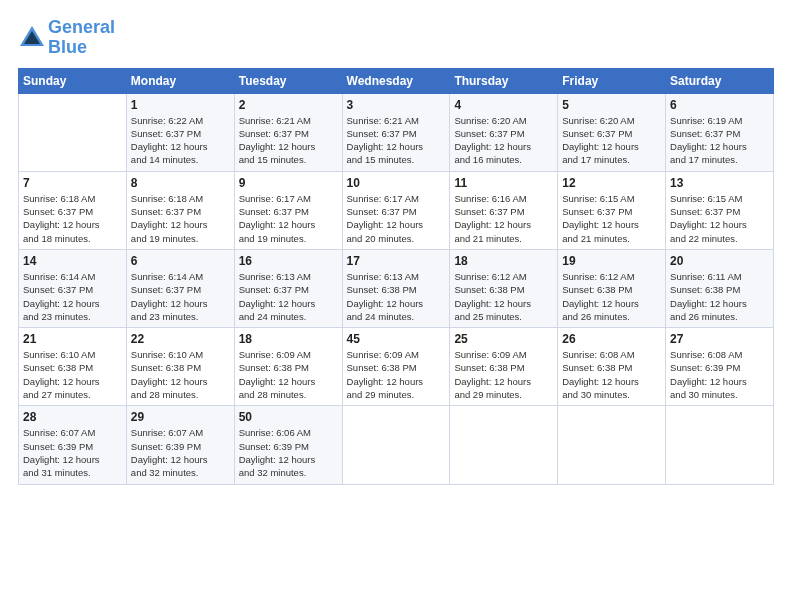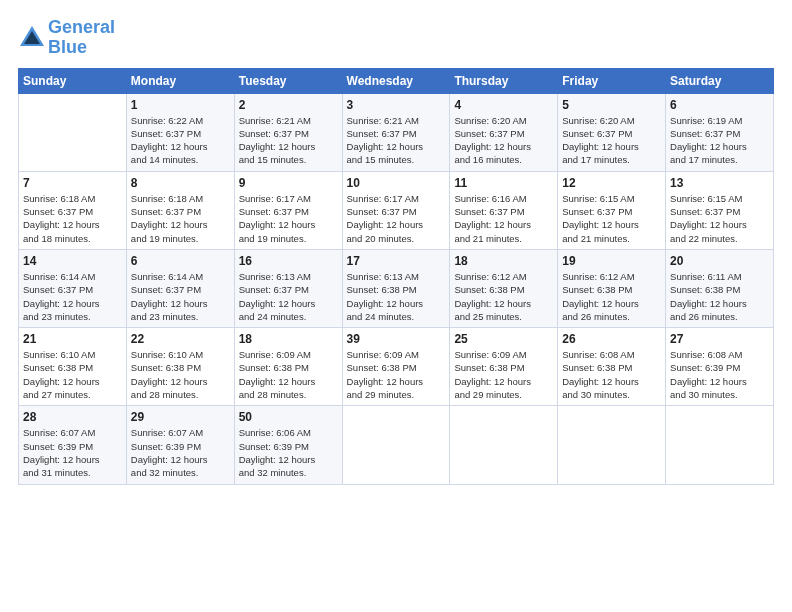--- a/index.html
+++ b/index.html
@@ -287,21 +287,21 @@
 and 28 minutes.</div>
           </td>
           <td>
             <span class="day-num">18</span>
             <div class="day-info" style="white-space: pre-line;">Sunrise: 6:09 AM
 Sunset: 6:38 PM
 Daylight: 12 hours
 and 28 minutes.</div>
           </td>
           <td>
-            <span class="day-num">39</span>
+            <span class="day-num">45</span>
             <div class="day-info" style="white-space: pre-line;">Sunrise: 6:09 AM
 Sunset: 6:38 PM
 Daylight: 12 hours
 and 29 minutes.</div>
           </td>
           <td>
             <span class="day-num">25</span>
             <div class="day-info" style="white-space: pre-line;">Sunrise: 6:09 AM
 Sunset: 6:38 PM
 Daylight: 12 hours

